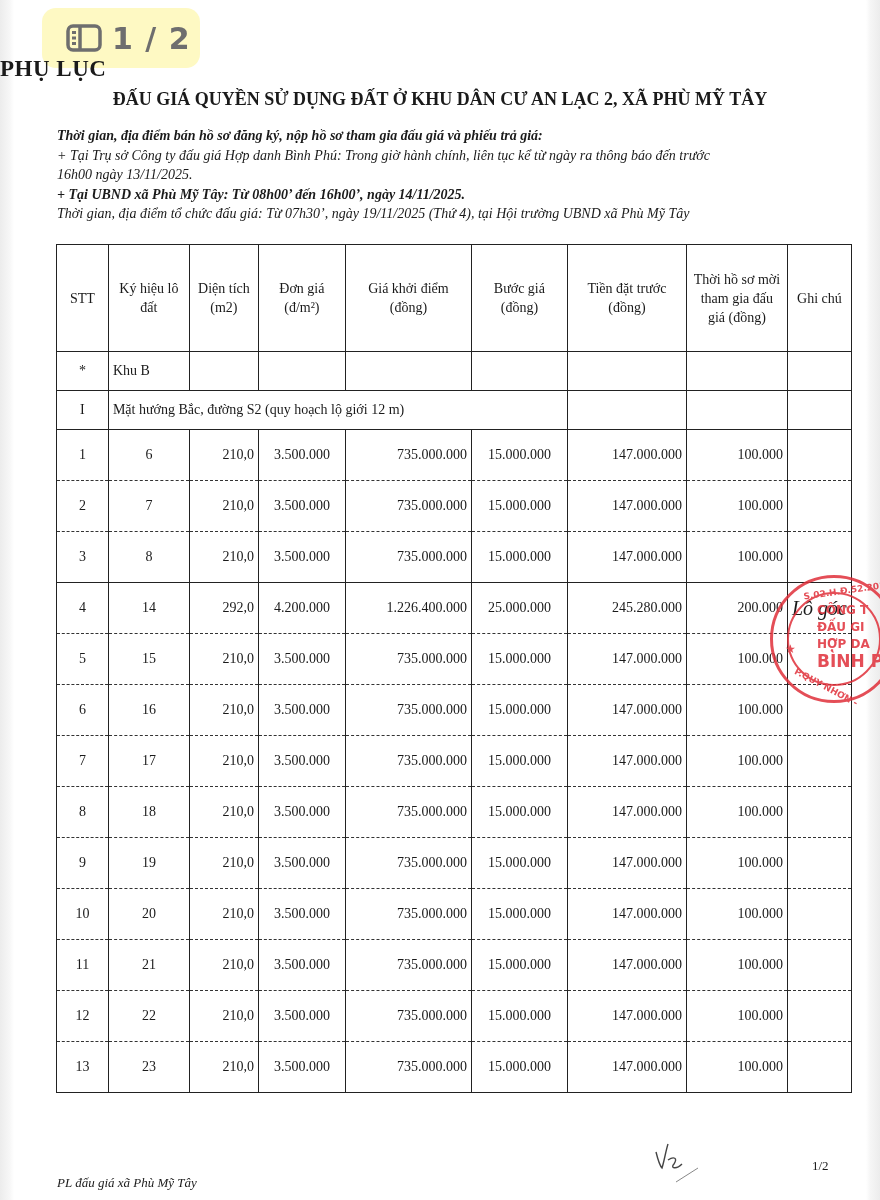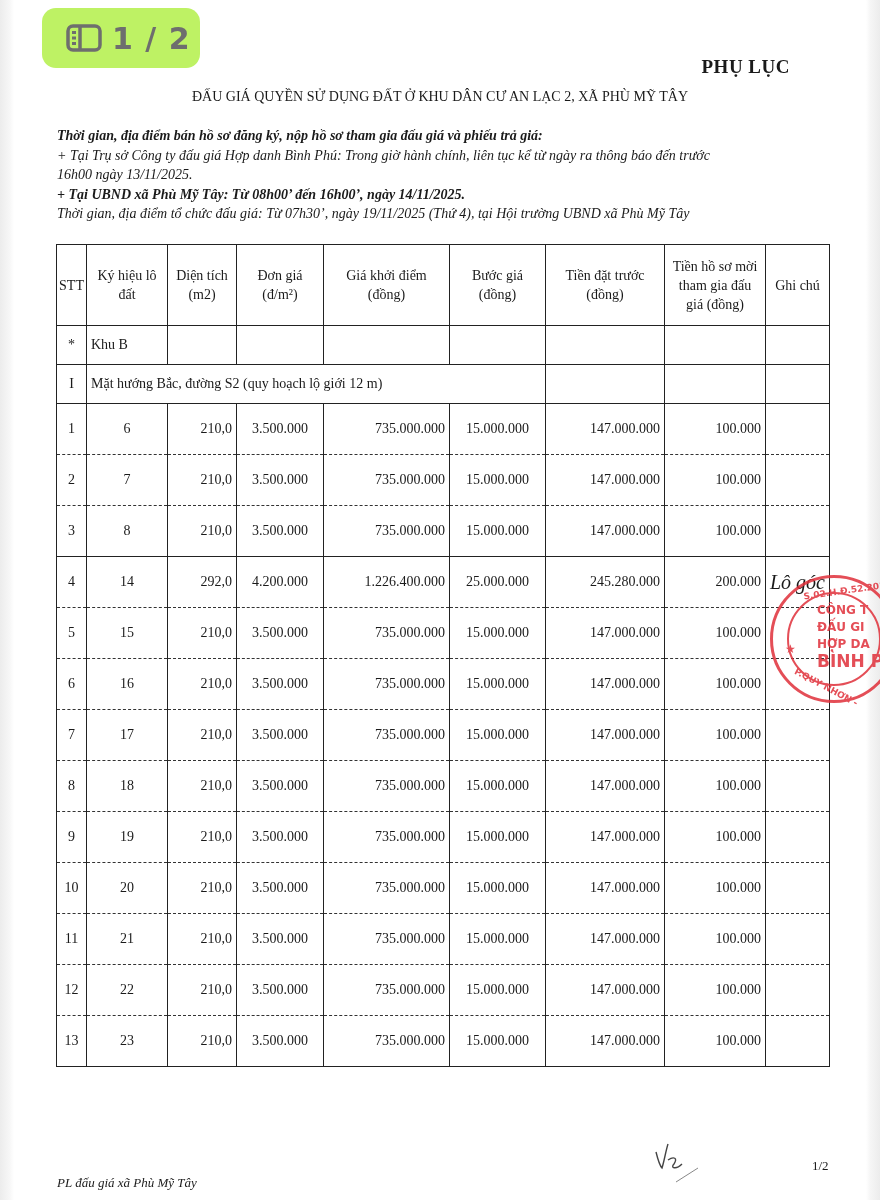--- a/index.html
+++ b/index.html
@@ -12,33 +12,33 @@
   .left-edge {
     position: absolute; left: 0; top: 0; width: 14px; height: 1200px;
     background: linear-gradient(to right, #ececec, #f7f7f7 70%, #ffffff);
   }
   .right-edge {
     position: absolute; right: 0; top: 0; width: 14px; height: 1200px;
     background: linear-gradient(to left, #ececec, #f6f6f6 70%, #ffffff);
   }
   .page-pill {
     position: absolute; left: 42px; top: 8px; width: 158px; height: 60px;
-    background: #bef264; border-radius: 14px;
+    background: #fef9c3; border-radius: 14px;
     display: flex; align-items: center; padding-left: 24px; box-sizing: border-box;
     font-family: "DejaVu Sans", sans-serif; font-weight: bold; color: #6e6e6e;
     font-size: 30px; letter-spacing: 1px;
   }
   .pill-icon { width: 36px; height: 28px; margin-right: 10px; }
   .title {
-    position: absolute; left: 0; width: 790px; top: 56px; text-align: right;
-    font-size: 19px; font-weight: bold; letter-spacing: 0.5px;
+    position: absolute; left: 0; width: 790px; top: 56px; text-align: left;
+    font-size: 23px; font-weight: bold; letter-spacing: 0.5px;
   }
   .subtitle {
     position: absolute; left: 0; width: 880px; top: 89px; text-align: center;
-    font-size: 14px; font-weight: normal;
+    font-size: 18px; font-weight: bold;
   }
   .info { position: absolute; left: 57px; top: 126px; width: 780px; font-size: 14px; line-height: 19.5px; font-style: italic; }
   .info .b { font-weight: bold; }
   table.main {
     position: absolute; left: 56px; top: 244px;
     border-collapse: collapse; table-layout: fixed;
     font-size: 14px;
   }
   table.main td, table.main th {
     border-left: 1.5px solid #222; border-right: 1.5px solid #222;
@@ -115,28 +115,28 @@
       <col style="width:69px">
       <col style="width:87px">
     <col style="width:126px">
       <col style="width:96px">
       <col style="width:119px">
       <col style="width:101px">
       <col style="width:61px">
   </colgroup>
   <thead>
     <tr>
-      <th style="padding:0">STT</th>
+      <th style="padding:13px">STT</th>
       <th>Ký hiệu lô đất</th>
       <th>Diện tích (m2)</th>
       <th>Đơn giá (đ/m²)</th>
       <th>Giá khởi điểm (đồng)</th>
       <th>Bước giá (đồng)</th>
       <th>Tiền đặt trước (đồng)</th>
-      <th>Tiền hồ sơ mời tham gia đấu giá (đồng)</th>
+      <th>Thời hồ sơ mời tham gia đấu giá (đồng)</th>
       <th>Ghi chú</th>
     </tr>
   </thead>
   <tbody id="tbody">
     <tr class="solid grp">
       <td class="stt">*</td>
       <td>Khu B</td>
       <td></td>
         <td></td>
         <td></td>

